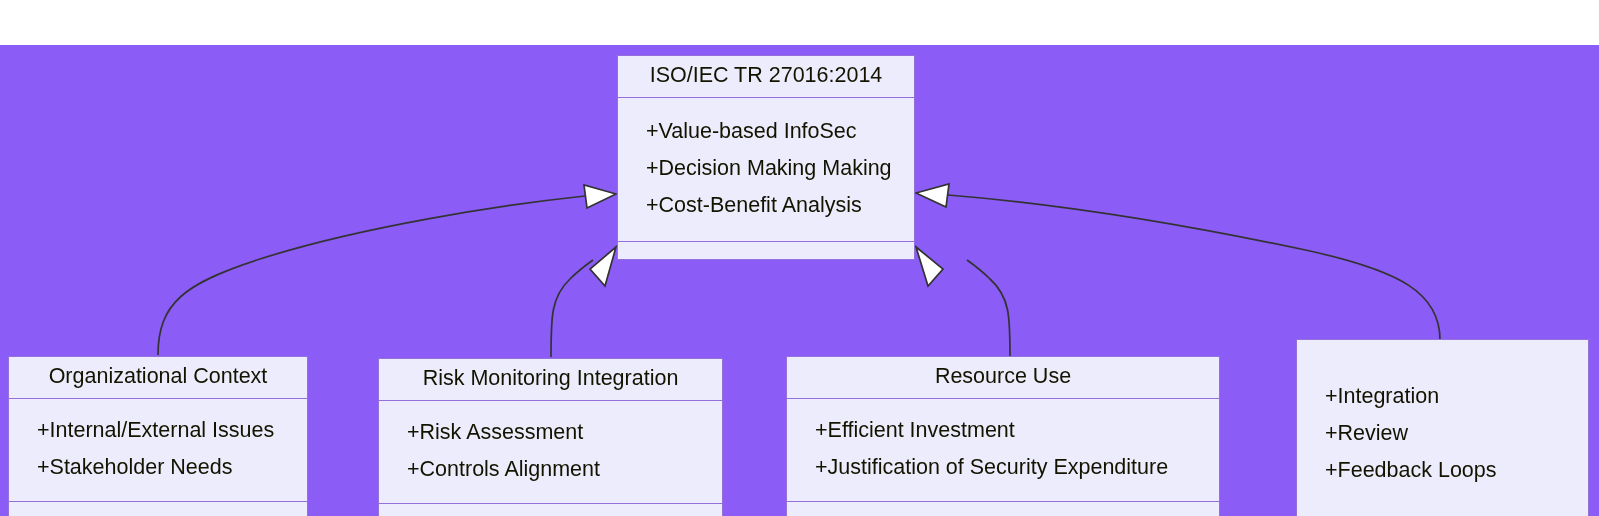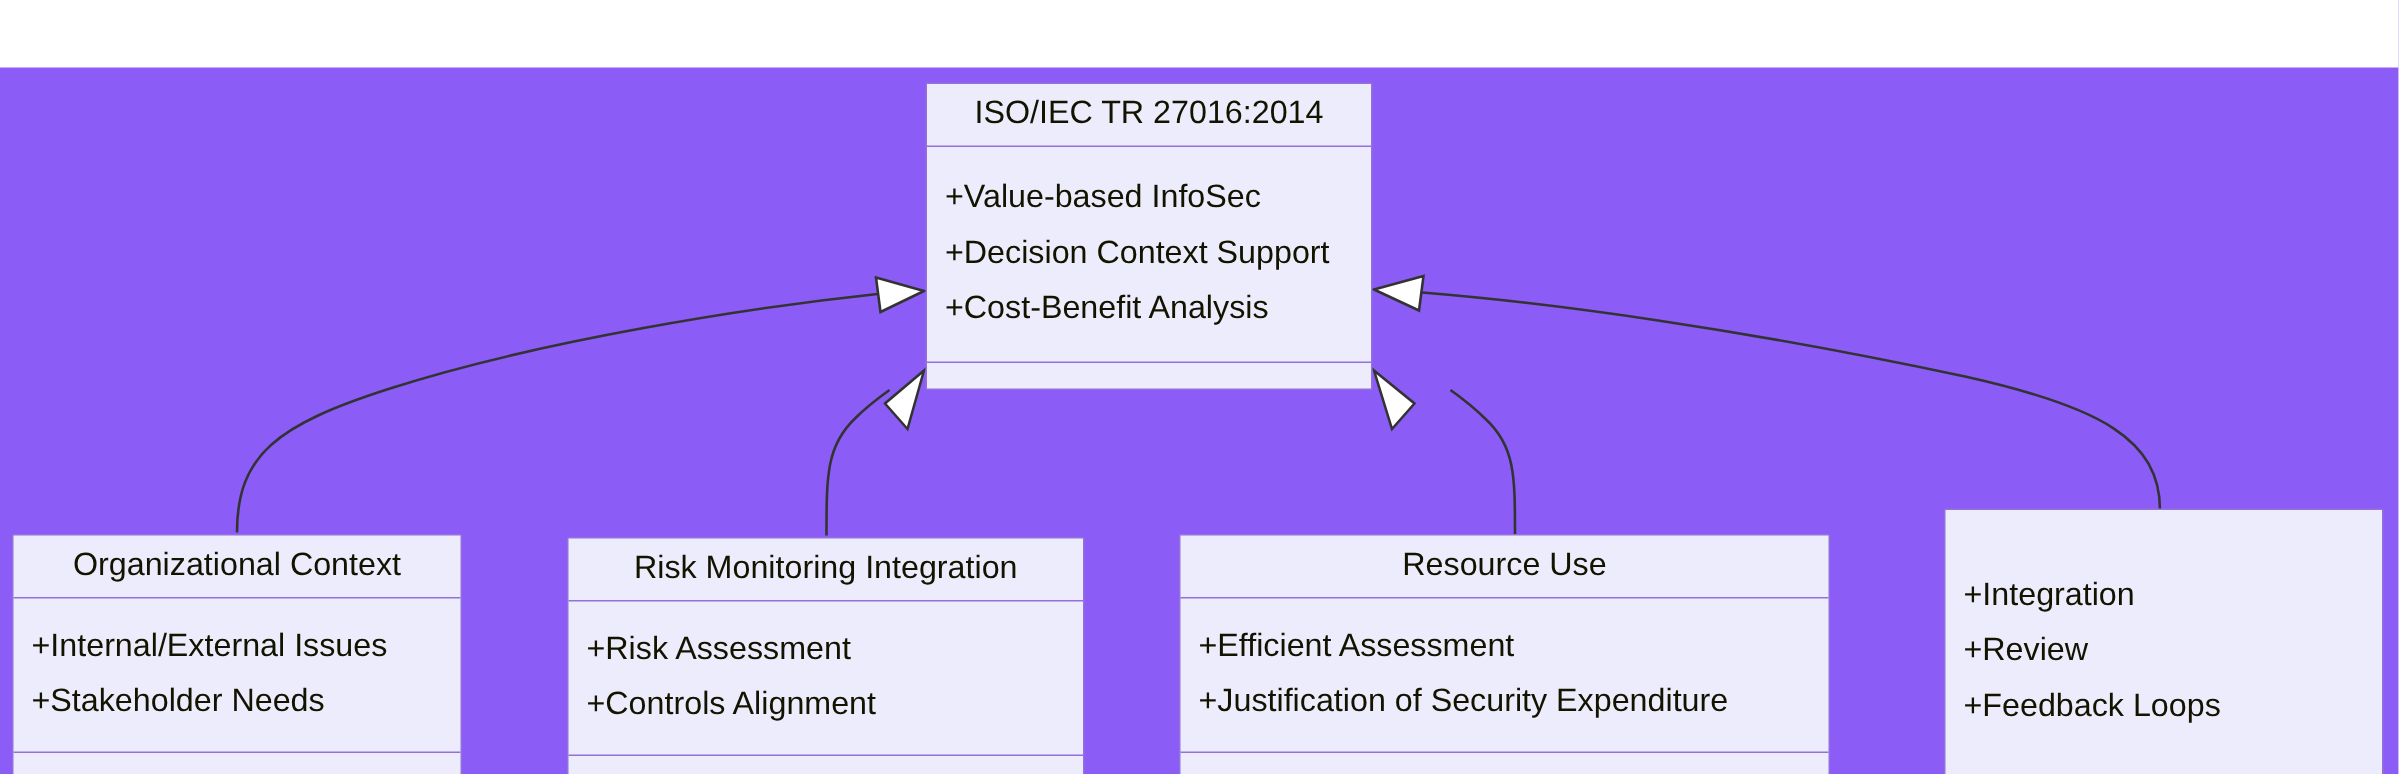--- a/index.html
+++ b/index.html
@@ -43,21 +43,21 @@
     color: #131300;
     font-size: 21.5px;
     line-height: 1;
     padding: 9px 12px 10px 12px;
     border-bottom: 1.6px solid #9370db;
     white-space: nowrap;
   }
   .uml-attrs {
     box-sizing: border-box;
     border-bottom: 1.6px solid #9370db;
-    padding: 10px 12px 12px 12px;
+    padding: 10px 12px 12px 28px;
     display: flex;
     flex-direction: column;
     justify-content: center;
     flex: 1 1 auto;
   }
   .uml-attr {
     color: #131300;
     font-size: 21.5px;
     line-height: 1.72;
     white-space: nowrap;
@@ -104,21 +104,21 @@
     <g>
       <path class="edge-path" d="M 1440,295 C 1440,248 1400,226 1310,206 C 1160,174 1035,157 948,150"></path>
       <polygon class="edge-arrow" points="916,148 949,139 946,162"></polygon>
     </g>
   </svg>
 
   <div class="uml-class" id="node-parent" style="left:617px; top:10px; width:298px; height:205px;">
     <div class="uml-title">ISO/IEC TR 27016:2014</div>
     <div class="uml-attrs">
       <div class="uml-attr">+Value-based InfoSec</div>
-      <div class="uml-attr">+Decision Context Support</div>
+      <div class="uml-attr">+Decision Making Making</div>
       <div class="uml-attr">+Cost-Benefit Analysis</div>
     </div>
     <div class="uml-methods"></div>
   </div>
 
   <div class="uml-class" id="node-child-0" style="left:8px; top:311px; width:300px; height:164px;">
     <div class="uml-title">Organizational Context</div>
     <div class="uml-attrs">
       <div class="uml-attr">+Internal/External Issues</div>
       <div class="uml-attr">+Stakeholder Needs</div>
@@ -131,21 +131,21 @@
     <div class="uml-attrs">
       <div class="uml-attr">+Risk Assessment</div>
       <div class="uml-attr">+Controls Alignment</div>
     </div>
     <div class="uml-methods"></div>
   </div>
 
   <div class="uml-class" id="node-child-2" style="left:786px; top:311px; width:434px; height:164px;">
     <div class="uml-title">Resource Use</div>
     <div class="uml-attrs">
-      <div class="uml-attr">+Efficient Assessment</div>
+      <div class="uml-attr">+Efficient Investment</div>
       <div class="uml-attr">+Justification of Security Expenditure</div>
     </div>
     <div class="uml-methods"></div>
   </div>
 
   <div class="uml-class" id="node-child-3" style="left:1296px; top:294px; width:293px; height:209px;">
     <div class="uml-attrs">
       <div class="uml-attr">+Integration</div>
       <div class="uml-attr">+Review</div>
       <div class="uml-attr">+Feedback Loops</div>

